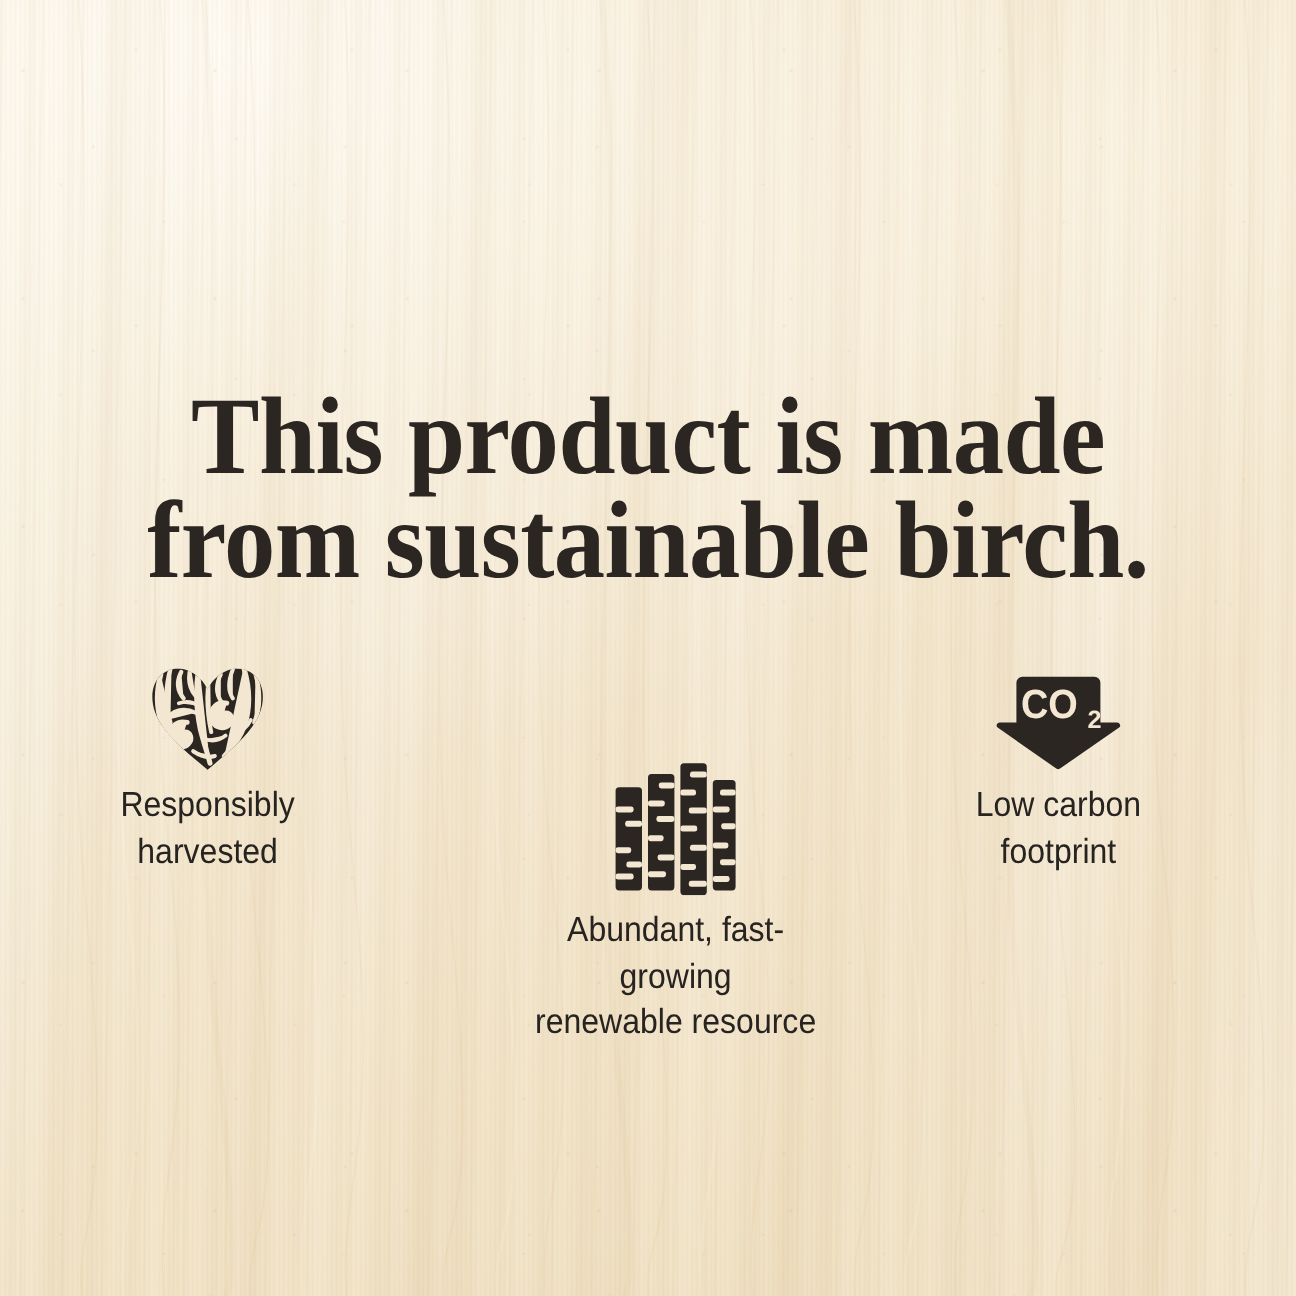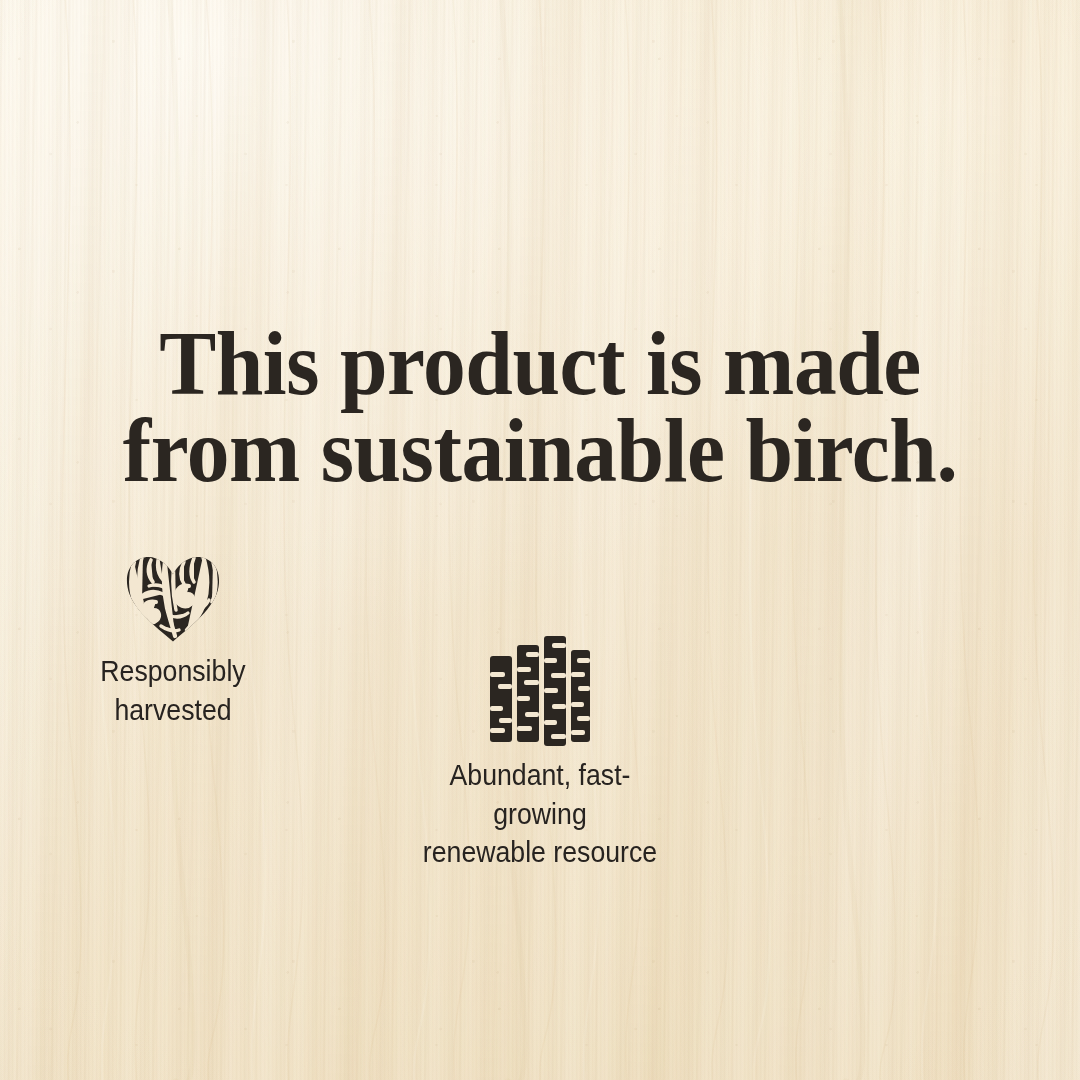--- a/index.html
+++ b/index.html
@@ -154,21 +154,21 @@
     line-height: 1.33;
     color: #272320;
     transform: scaleX(0.92);
     white-space: pre-line;
     margin-top: 10px;
   }
 
   #badge-harvested { left: 28px;  top: 556px; width: 290px; }
   #badge-harvested .icon-wrap { height: 86px; }
 
-  #badge-renewable { left: 395px; top: 628px; width: 290px; }
+  #badge-renewable { left: 418px; top: 628px; width: 290px; }
   #badge-renewable .icon-wrap { height: 118px; }
 
   #badge-carbon   { left: 737px; top: 556px; width: 290px; }
   #badge-carbon .icon-wrap { height: 86px; }
 
   .ink { fill: #2b2621; }
   .knock { fill: #f3e7d1; }
 </style>
 </head>
 <body>
@@ -302,16 +302,29 @@
               <rect x="83" y="74" width="13" height="5" rx="2"></rect>
               <rect x="89" y="88" width="13" height="5" rx="2"></rect>
               <rect x="83" y="102" width="14" height="5" rx="2"></rect>
             </g>
           </svg>
         </div>
         <div class="caption">Abundant, fast-growing
 renewable resource</div>
       </div>
 
+      <div class="badge" id="badge-carbon">
+        <div class="icon-wrap">
+          <svg width="108" height="82" viewBox="0 0 108 82" aria-hidden="true">
+            <path class="ink" d="M24 4 h60 a5 5 0 0 1 5 5 v33 h14 a2.5 2.5 0 0 1 1.9 4.1 L56 80 a3 3 0 0 1 -4.4 0 L3.1 46.1 A2.5 2.5 0 0 1 5 42 h14 V9 a5 5 0 0 1 5 -5 Z"></path>
+            <g class="knock" font-family="&quot;Liberation Sans&quot;, sans-serif" font-weight="bold" text-anchor="middle">
+              <text x="50" y="38" font-size="34" transform="translate(0,0) scale(0.93,1)">CO</text>
+              <text x="84" y="47" font-size="21">2</text>
+            </g>
+          </svg>
+        </div>
+        <div class="caption">Low carbon
+footprint</div>
+      </div>
 
     </div>
   </div>
 </div>
 
 </body></html>

